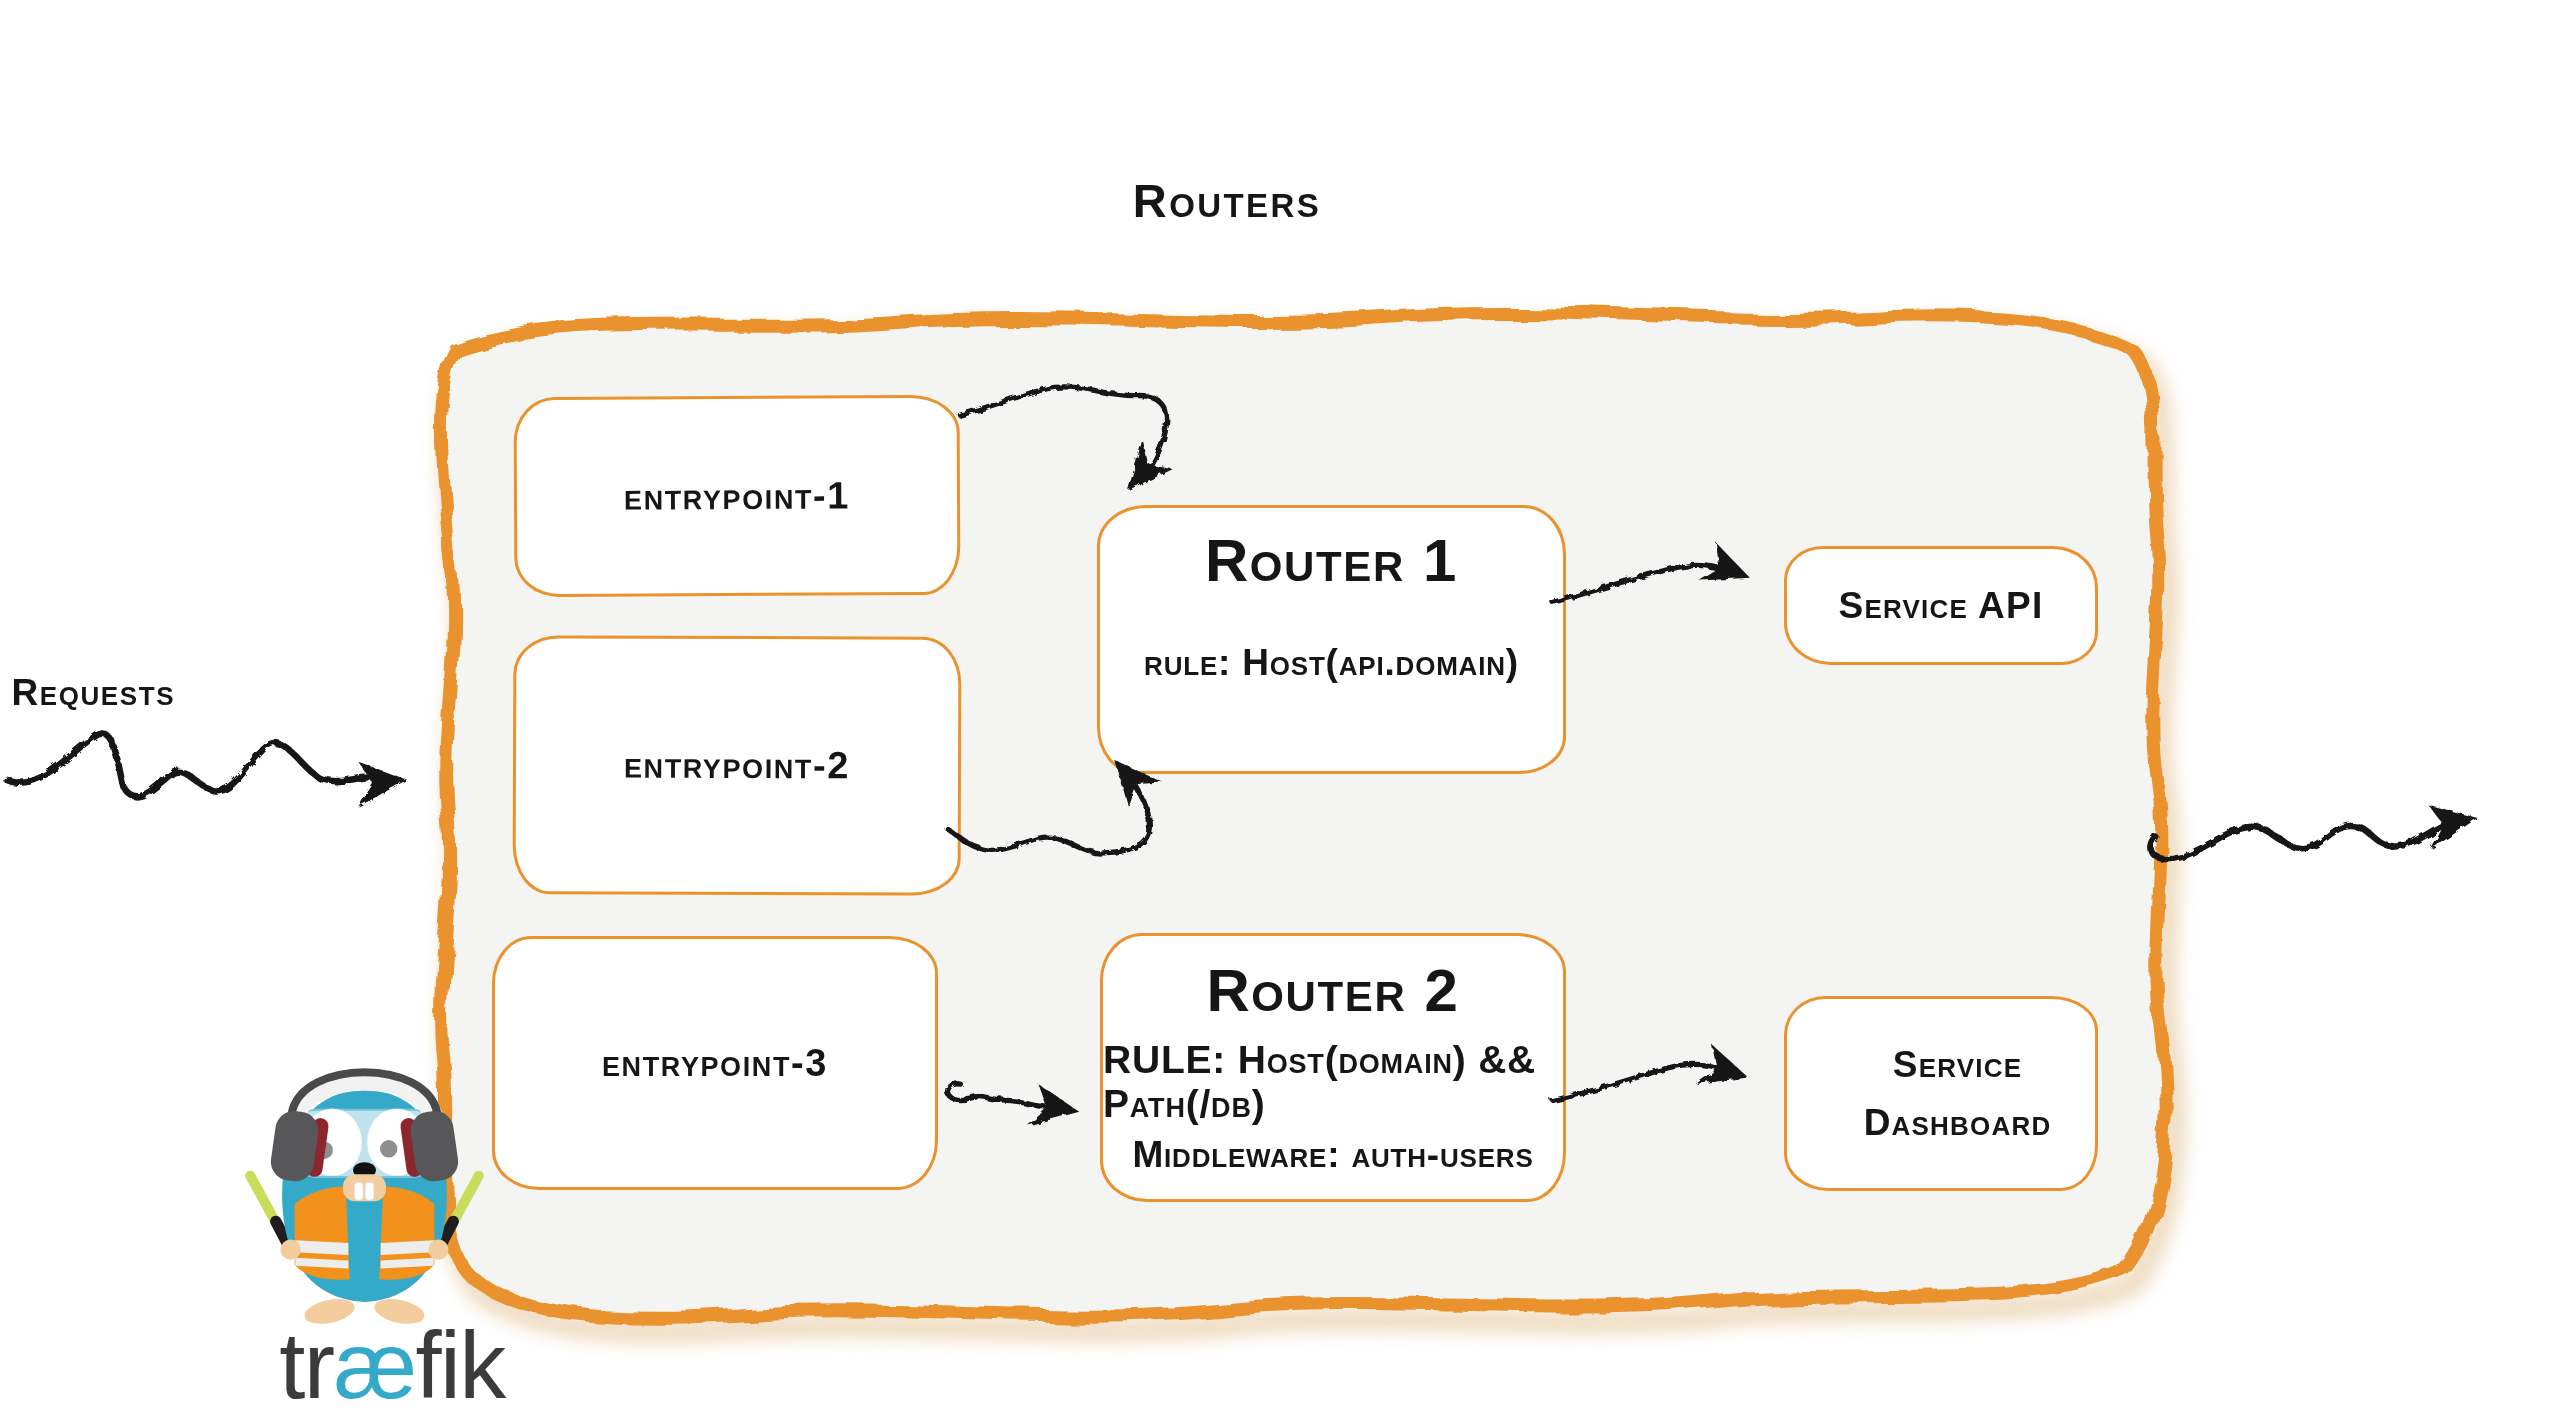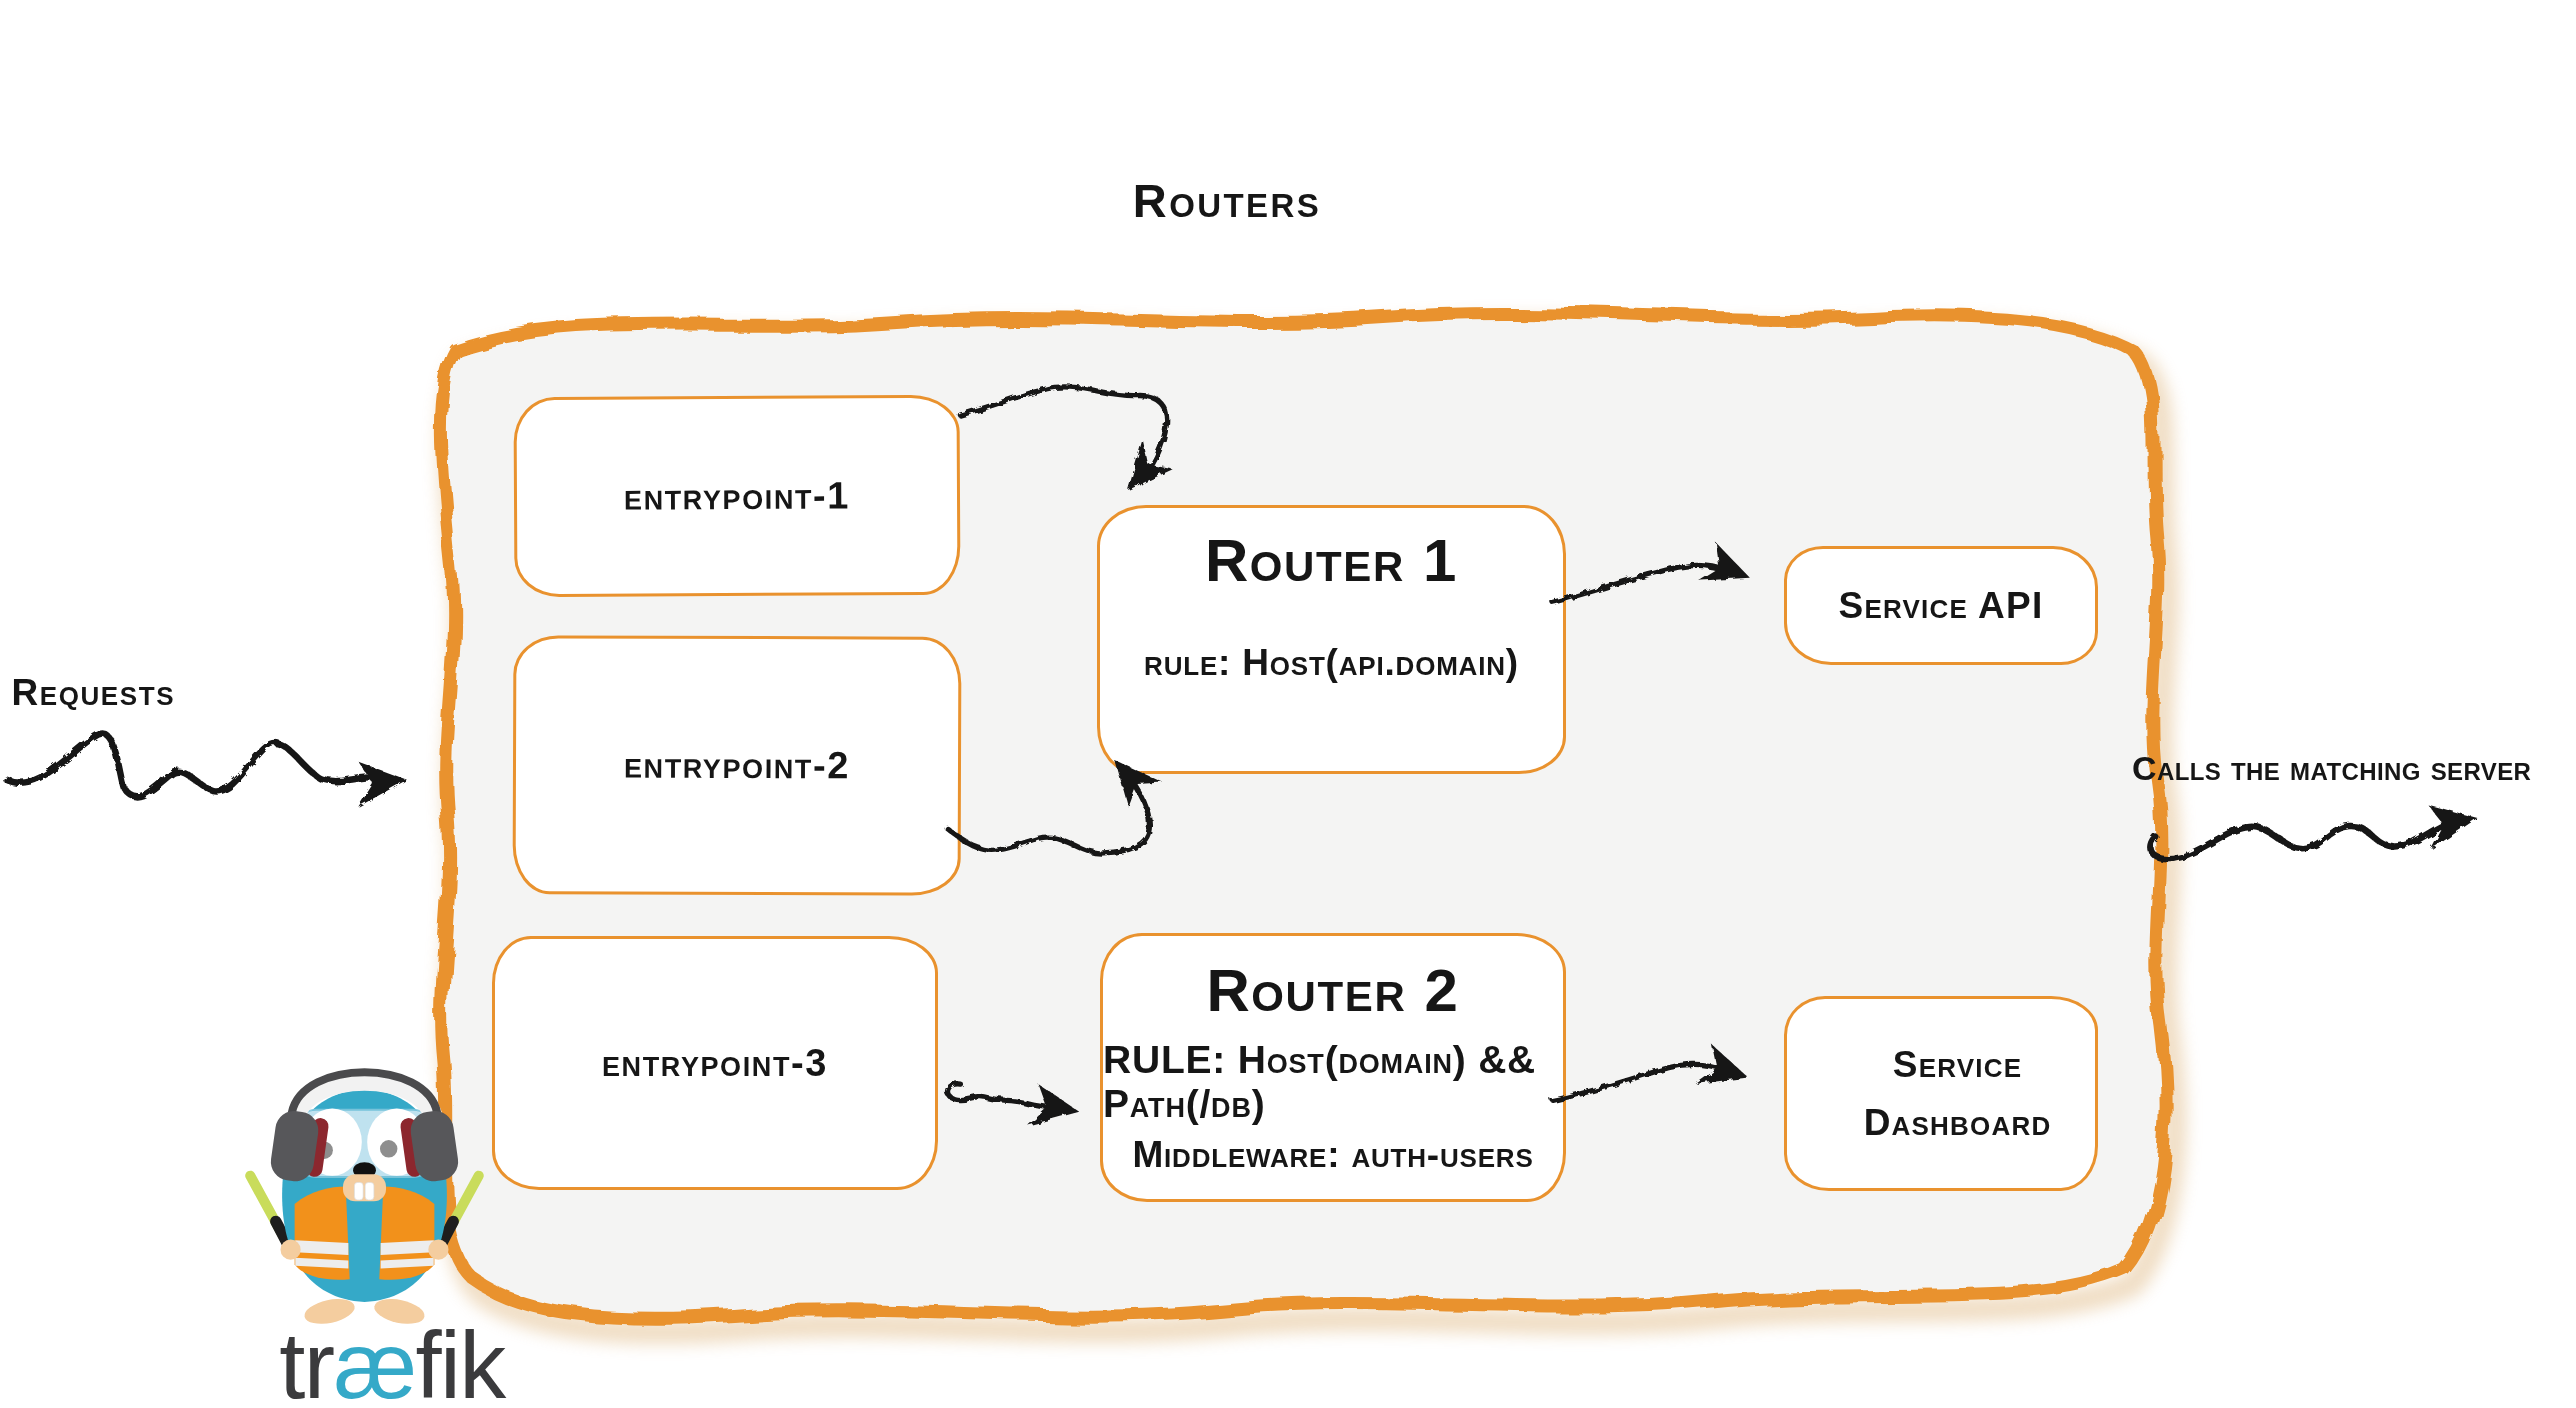--- a/index.html
+++ b/index.html
@@ -95,21 +95,20 @@
 
   <div class="node" id="svc-api">
     <span class="svc-label sc">Service API</span>
   </div>
   <div class="node" id="svc-dash">
     <span class="svc-label sc">Service</span>
     <span class="svc-label sc">Dashboard</span>
   </div>
 
   <div class="ann sc" id="ann-requests">Requests</div>
-  <div class="ann sc" id="ann-calls">Calls the matching server</div>
 
   <svg class="layer arrow-svg" viewBox="0 0 3165 1730">
     <defs>
       <filter id="scribble" x="-20%" y="-20%" width="140%" height="140%">
         <feTurbulence type="fractalNoise" baseFrequency="0.09" numOctaves="3" seed="3" result="n"></feTurbulence>
         <feDisplacementMap in="SourceGraphic" in2="n" scale="7"></feDisplacementMap>
       </filter>
       <path id="ah" d="M 0 0 L -62 29 L -42 2 L -58 -26 Z" fill="#161616"></path>
     </defs>
     <g filter="url(#scribble)">

